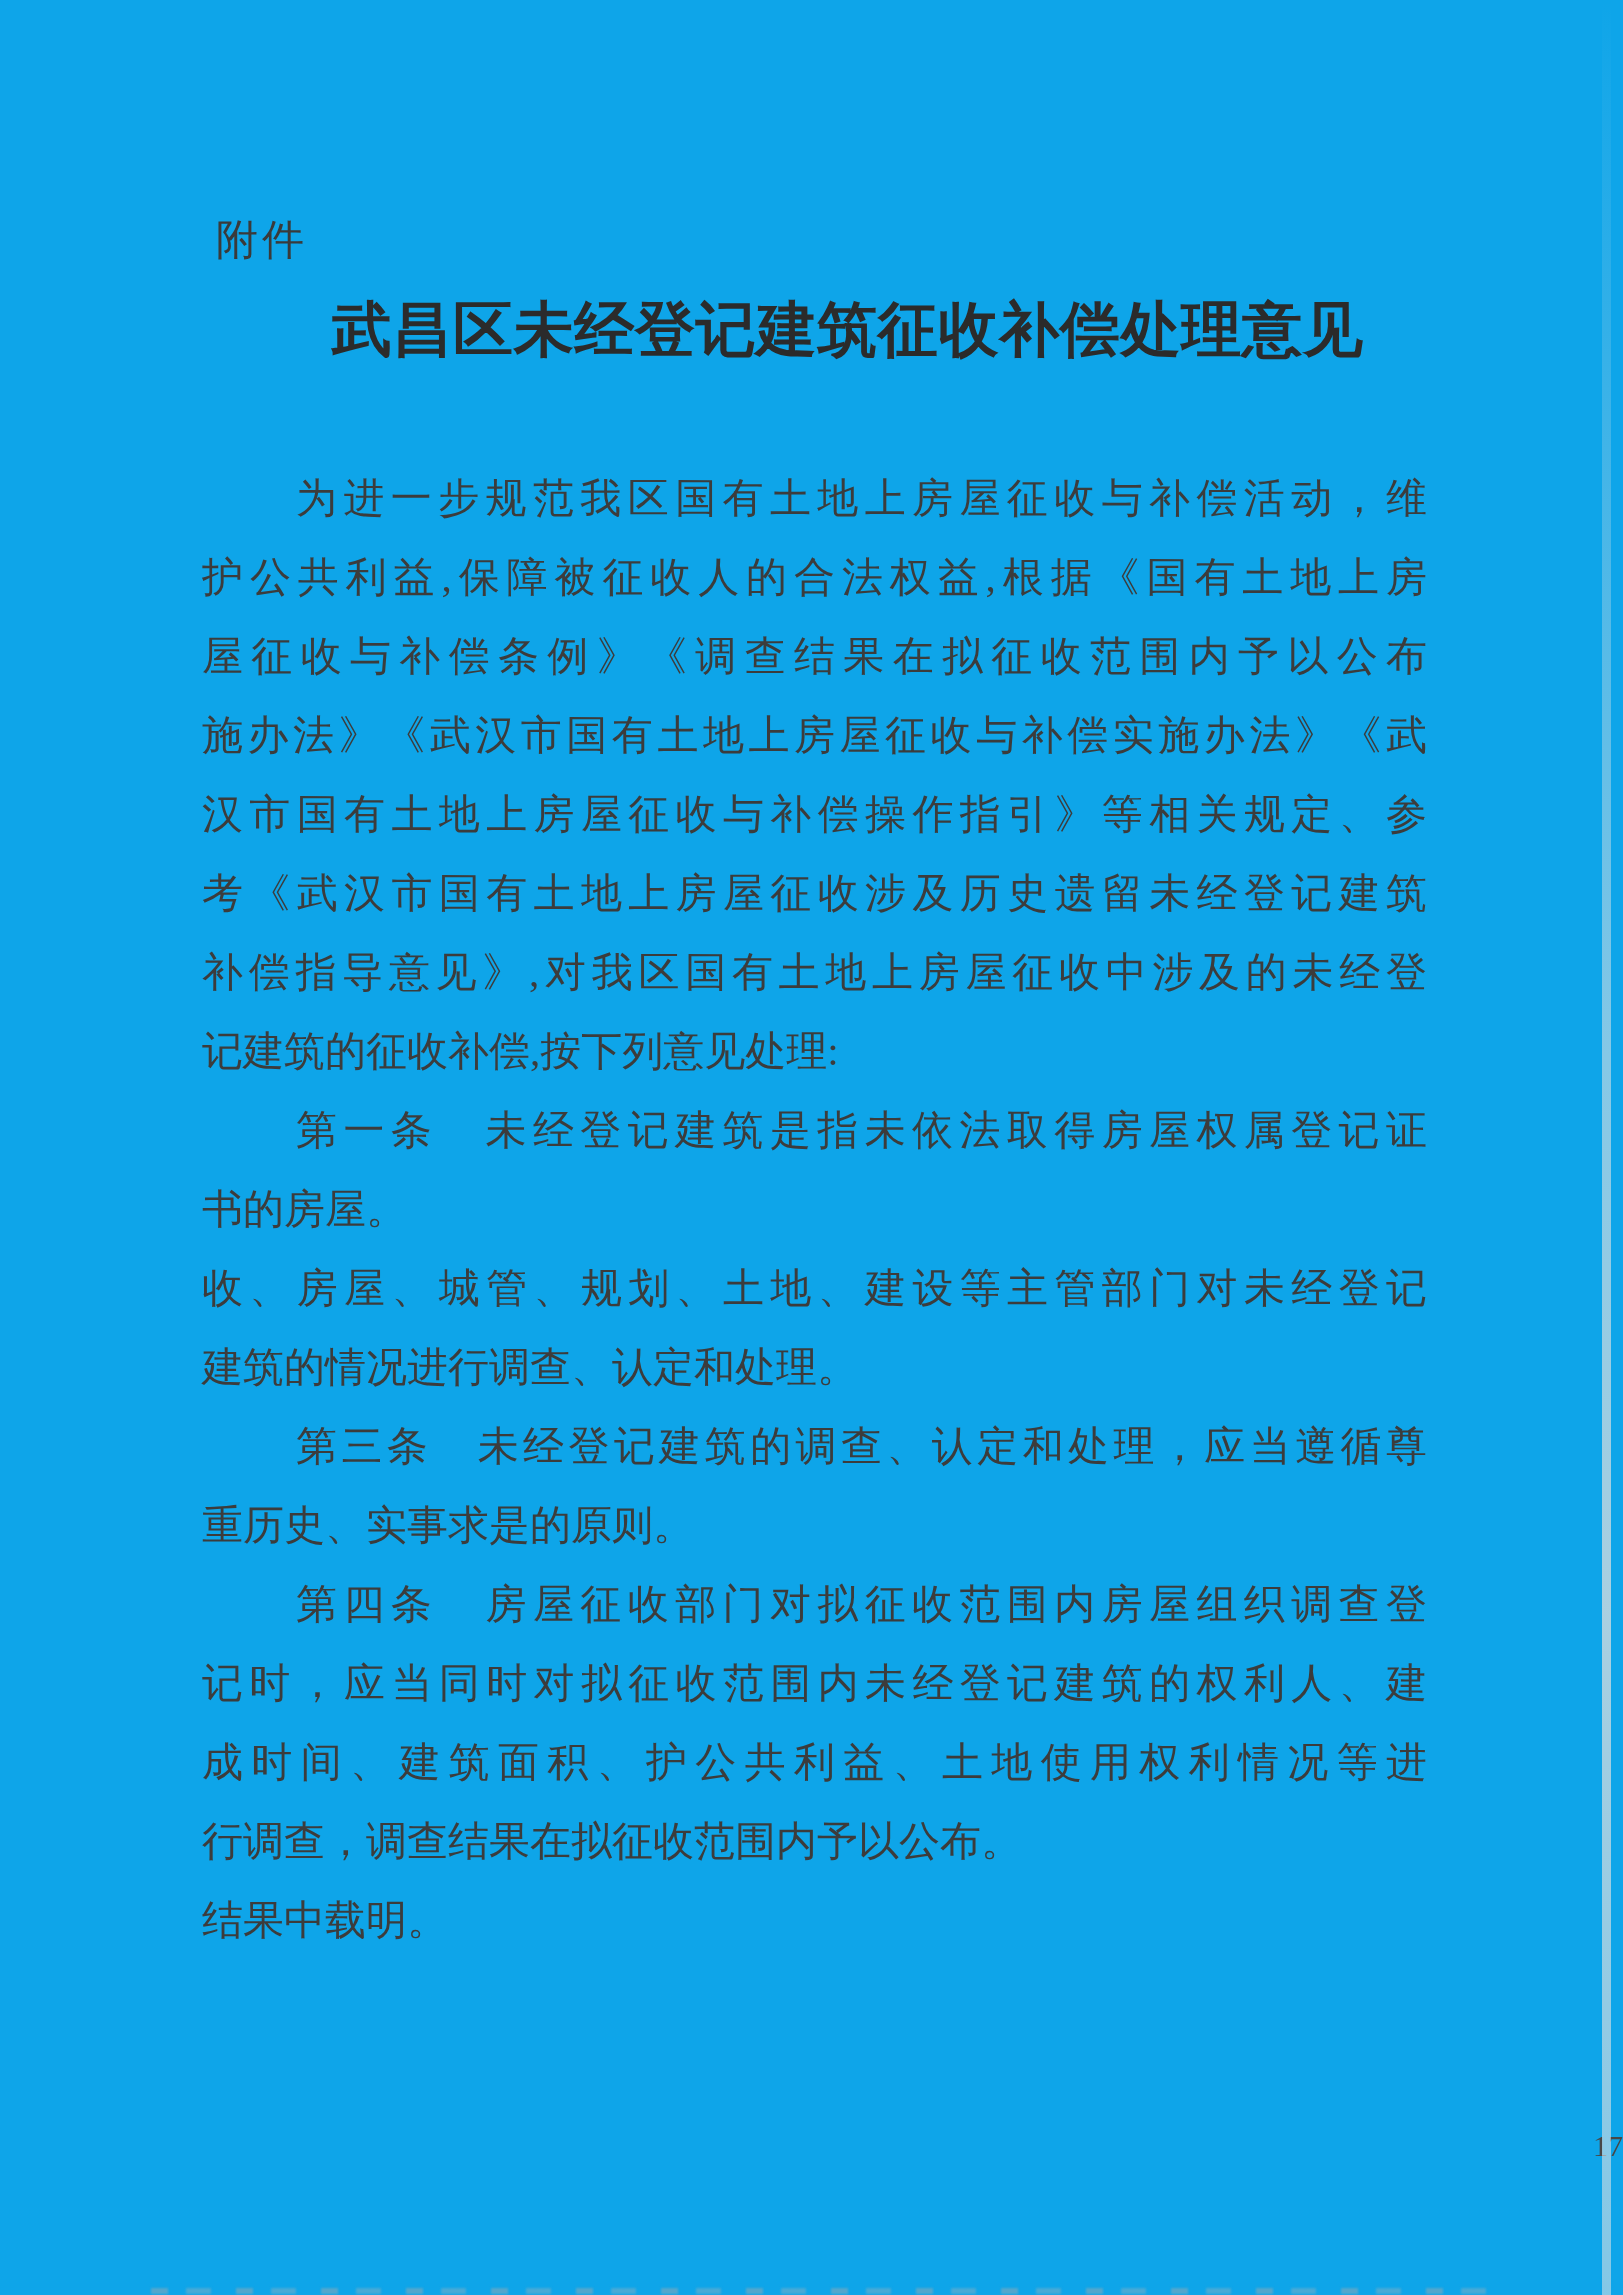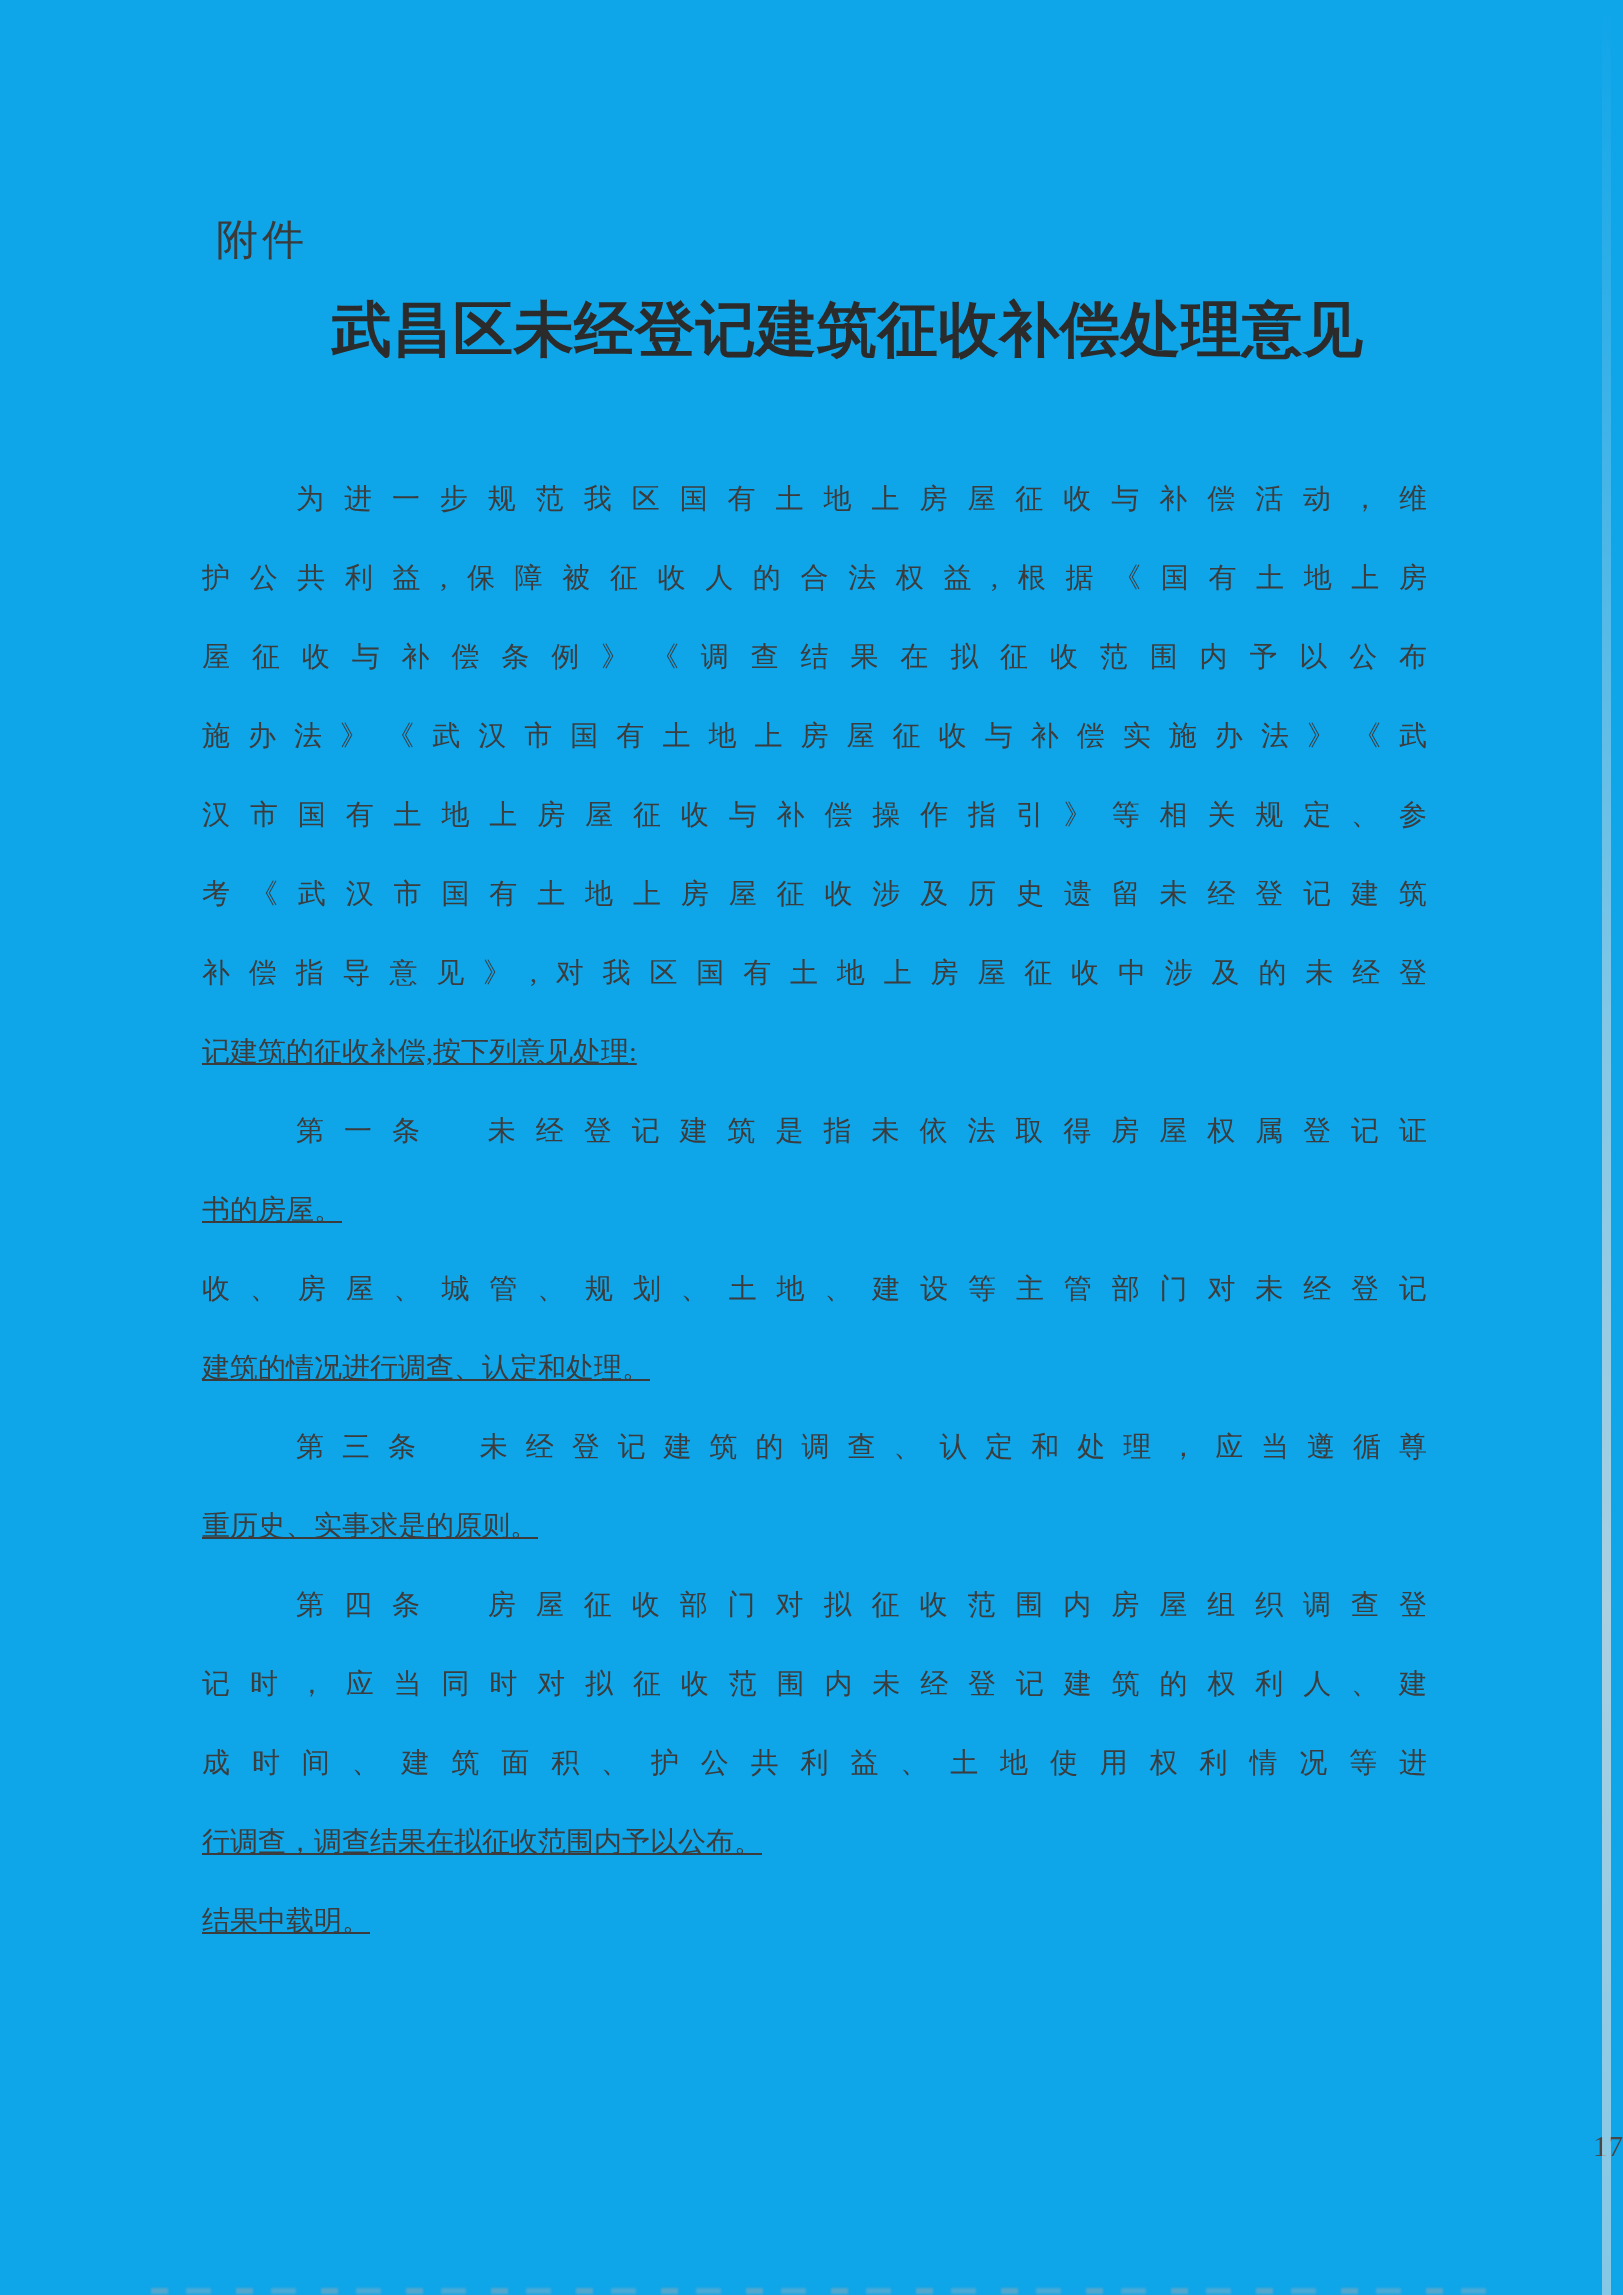--- a/index.html
+++ b/index.html
@@ -46,35 +46,34 @@
     position: absolute;
     left: 202px;
     top: 459px;
     width: 1225px;
     color: #3c3c3c;
   }
   .text-line {
     width: 1225px;
     height: 79px;
     line-height: 79px;
-    font-size: 28px;
+    font-size: 41px;
     white-space: nowrap;
     text-align: justify;
     text-align-last: justify;
     text-justify: inter-ideograph;
     overflow: visible;
   }
   .text-line.indent {
     padding-left: 94px;
     width: 1131px;
   }
   .text-line.para-end {
     text-align-last: left;
     white-space: normal;
-    text-decoration: underline;
   }
   
   .page-number {
     position: absolute;
     top: 2126px;
     left: 0;
     width: 100%;
     text-align: right;
     font-size: 30px;
     line-height: 39px;

